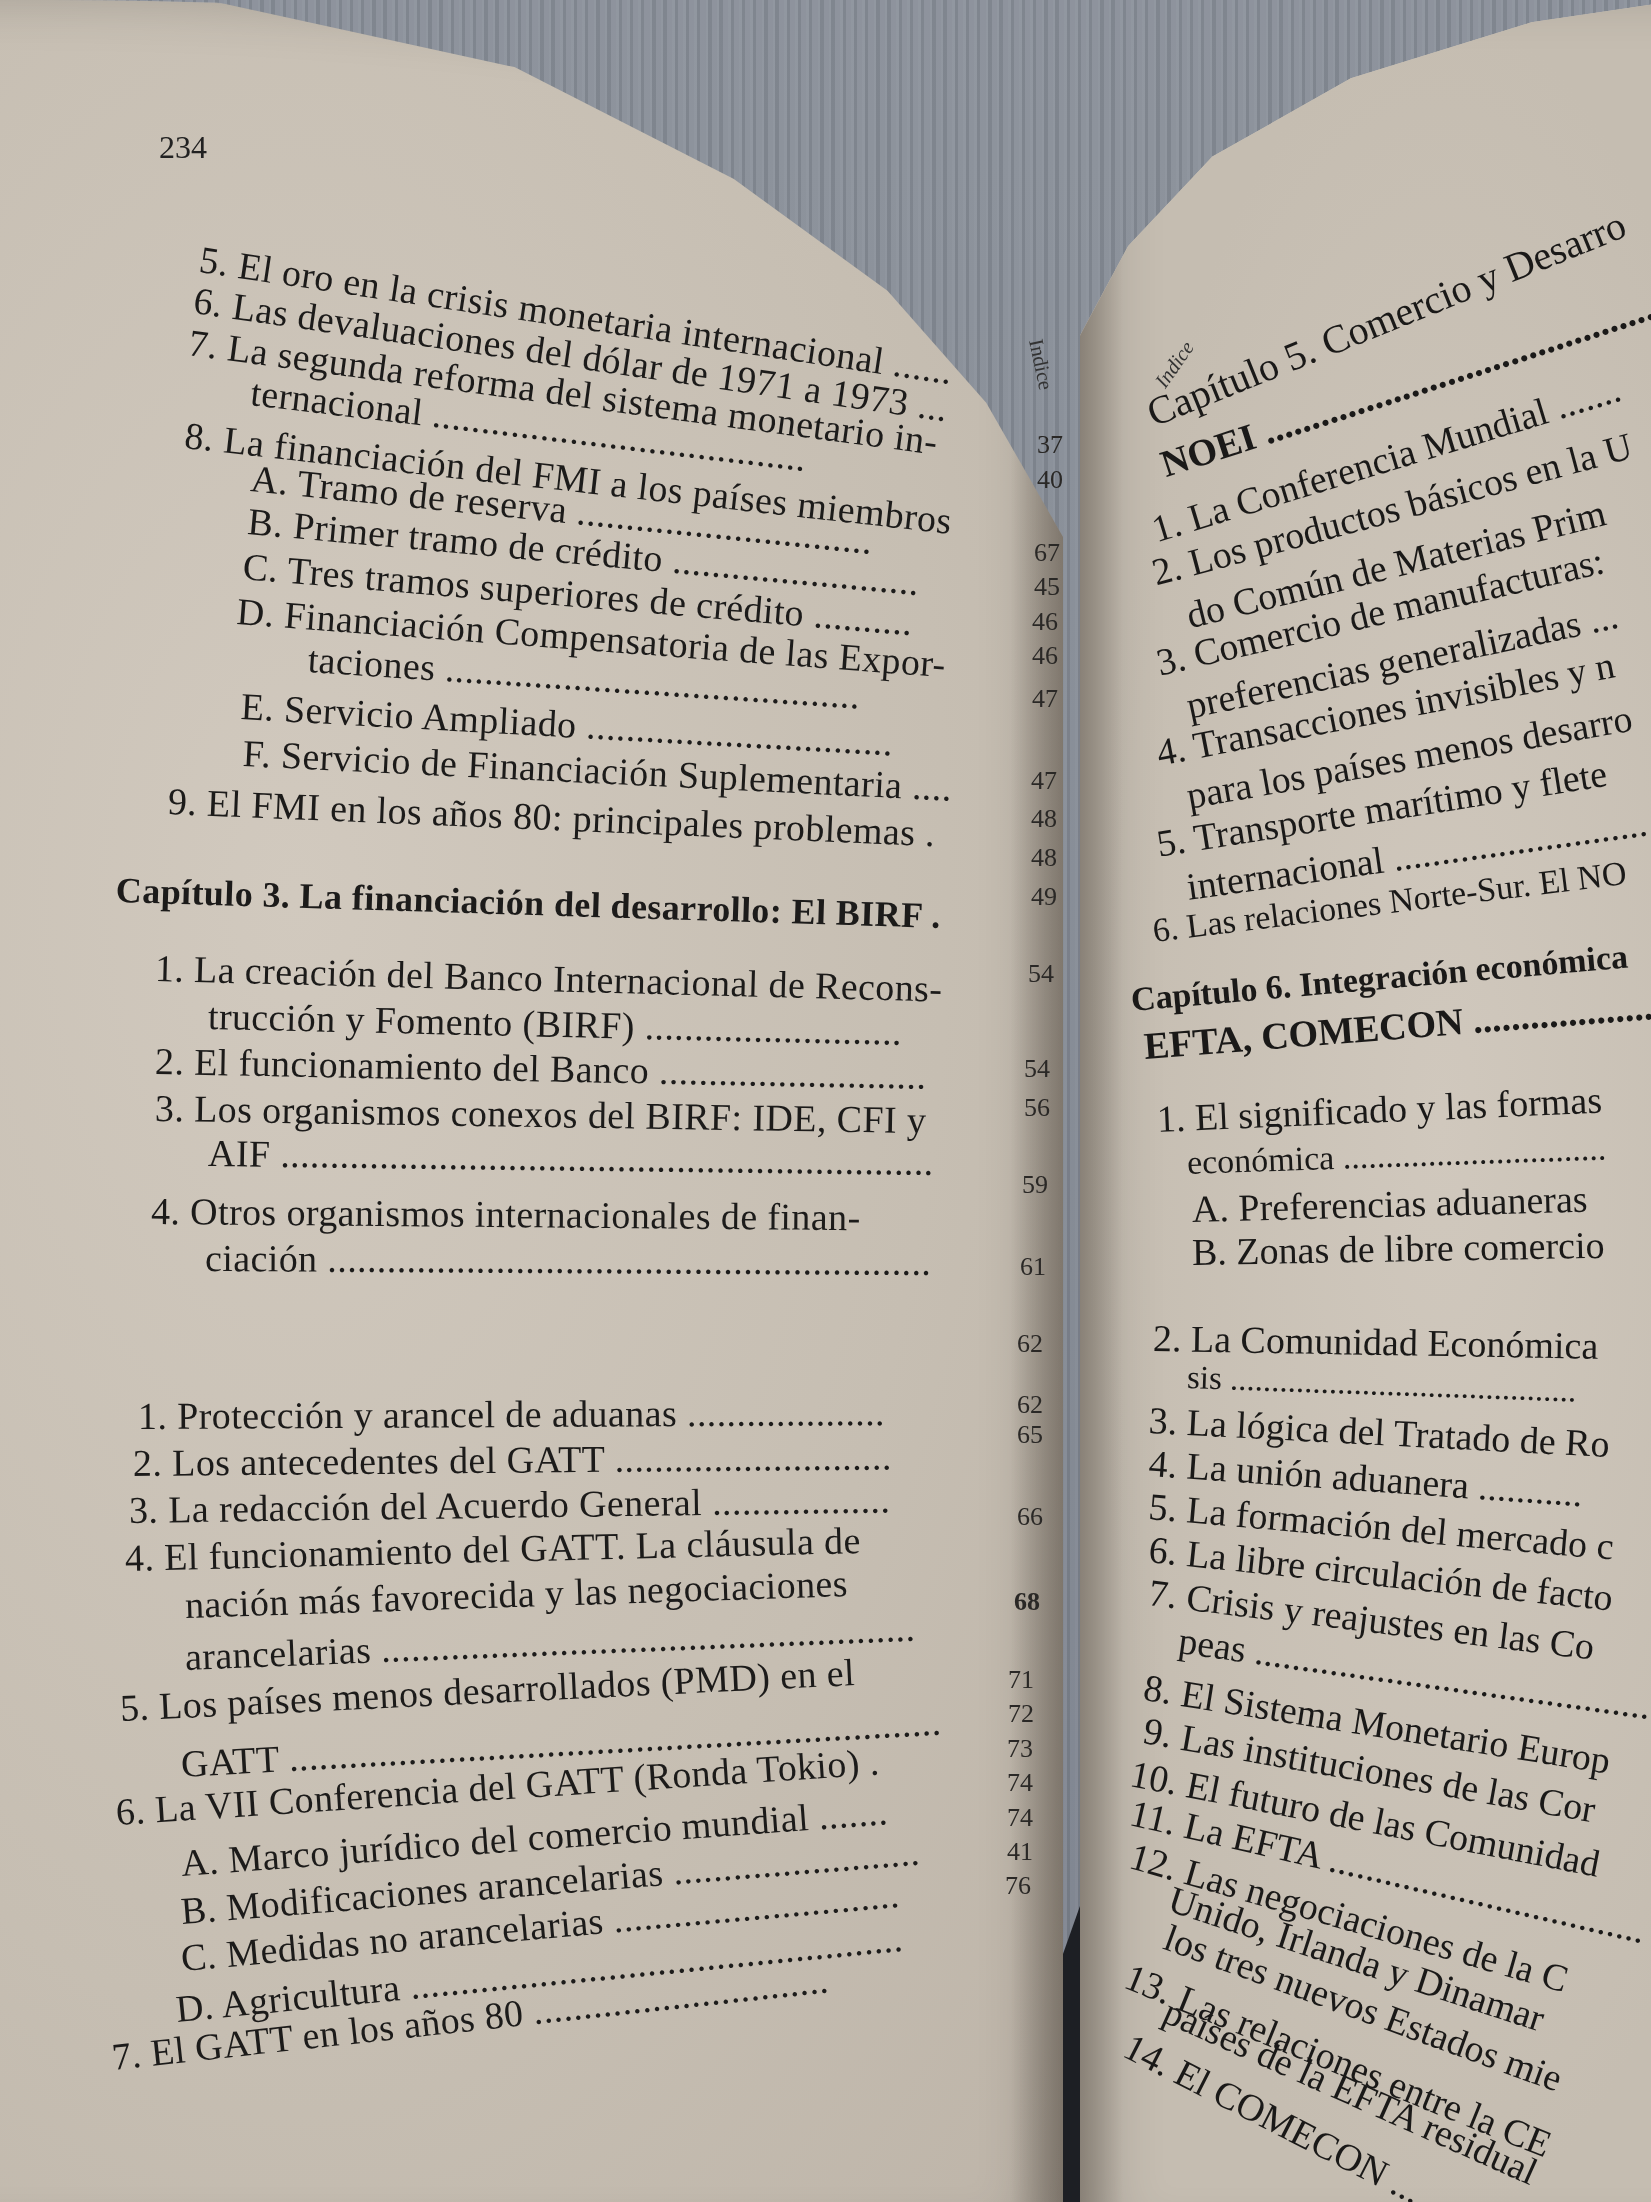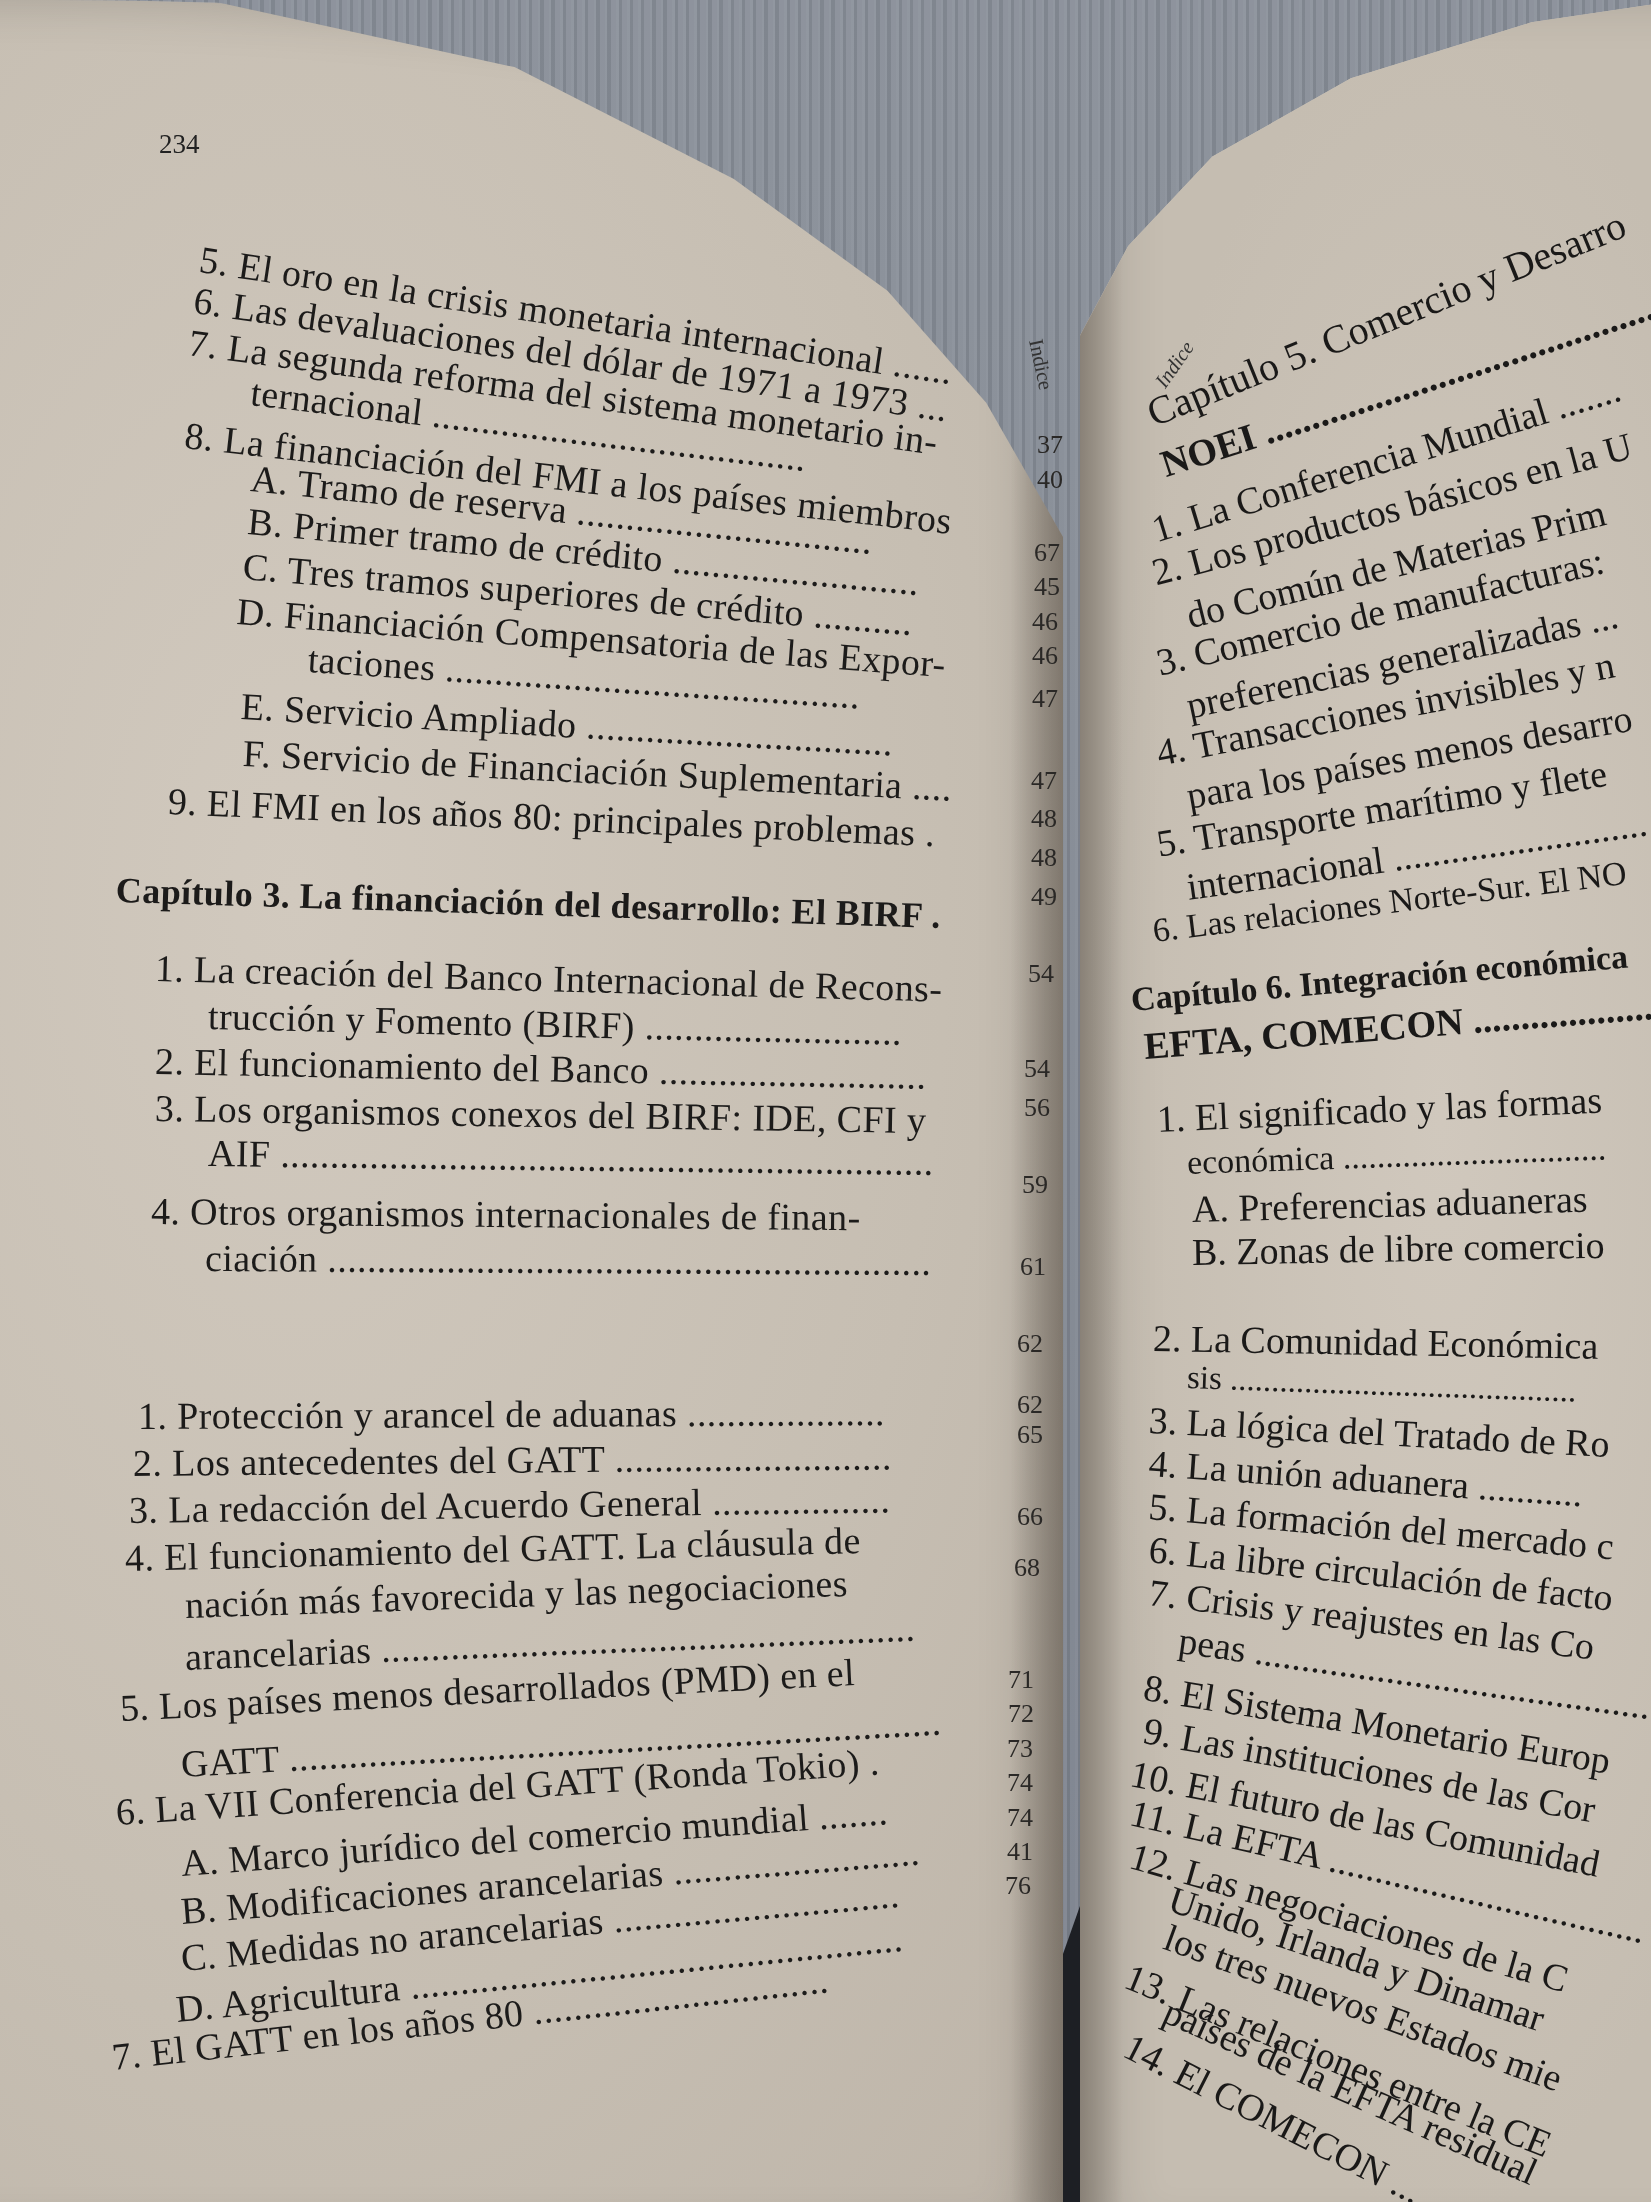--- a/index.html
+++ b/index.html
@@ -23,21 +23,21 @@
       background-image: radial-gradient(ellipse at 30% 40%, #d1c9be 0%, #c6beb2 60%, #bdb4a8 100%);
       border-top-right-radius: 1015px 224px;
       clip-path: polygon(0 0, 22% 0, 50% 3%, 70% 8%, 84% 13%, 93% 18%, 100% 24%, 100% 100%, 0 100%);
       box-shadow: inset -34px 0 52px rgba(0,0,0,0.18);
     }
     .page-left::after {
       content: ""; position: absolute; right: 0; top: 0; width: 52px; height: 100%;
       background: linear-gradient(90deg, rgba(0,0,0,0) 0%, rgba(60,50,40,0.35) 100%);
     }
     .page-num {
-      position: absolute; left: 159px; top: 129px; font-size: 27px; color: #222; text-align: center;
+      position: absolute; left: 159px; top: 129px; font-size: 32px; color: #222; text-align: center;
     }
     .left-content {
       position: absolute; left: 0; top: 0; width: 1097px; height: 2237px;
     }
     .line {
       position: absolute; white-space: nowrap; color: #1c1b1a;
       font-size: 38px; letter-spacing: 0.4px;
       transform-origin: left center;
     }
     .line.bold { font-weight: bold; font-size: 36px; }
@@ -131,21 +131,21 @@
   <div class="line" style="left:116px; top:1790px; transform: rotate(-3.8deg);">6. La VII Conferencia del GATT (Ronda Tokio) .</div>
   <div class="line" style="left:181px; top:1841px; transform: rotate(-4.2deg);">A. Marco jurídico del comercio mundial .......</div>
   <div class="line" style="left:181px; top:1889px; transform: rotate(-4.6deg);">B. Modificaciones arancelarias .........................</div>
   <div class="line" style="left:181px; top:1936px; transform: rotate(-5.1deg);">C. Medidas no arancelarias .............................</div>
   <div class="line" style="left:176px; top:1987px; transform: rotate(-5.6deg);">D. Agricultura ..................................................</div>
   <div class="line" style="left:112px; top:2035px; transform: rotate(-6.2deg);">7. El GATT en los años 80 ..............................</div>
 
   <div class="pg" style="left:1017px; top:1390px;">62</div>
   <div class="pg" style="left:1017px; top:1420px;">65</div>
   <div class="pg" style="left:1017px; top:1454px;margin-top:48px;">66</div>
-  <div class="pg" style="left:1014px; top:1553px;">68</div>
+  <div class="pg" style="left:1014px; top:1587px;font-weight:bold;">68</div>
   <div class="pg" style="left:1008px; top:1665px;">71</div>
   <div class="pg" style="left:1008px; top:1699px;">72</div>
   <div class="pg" style="left:1007px; top:1734px;">73</div>
   <div class="pg" style="left:1007px; top:1768px;">74</div>
   <div class="pg" style="left:1007px; top:1803px;">74</div>
   <div class="pg" style="left:1007px; top:1837px;">41</div>
   <div class="pg" style="left:1005px; top:1871px;">76</div>
 </div>
 
 <div class="page-right"></div>

